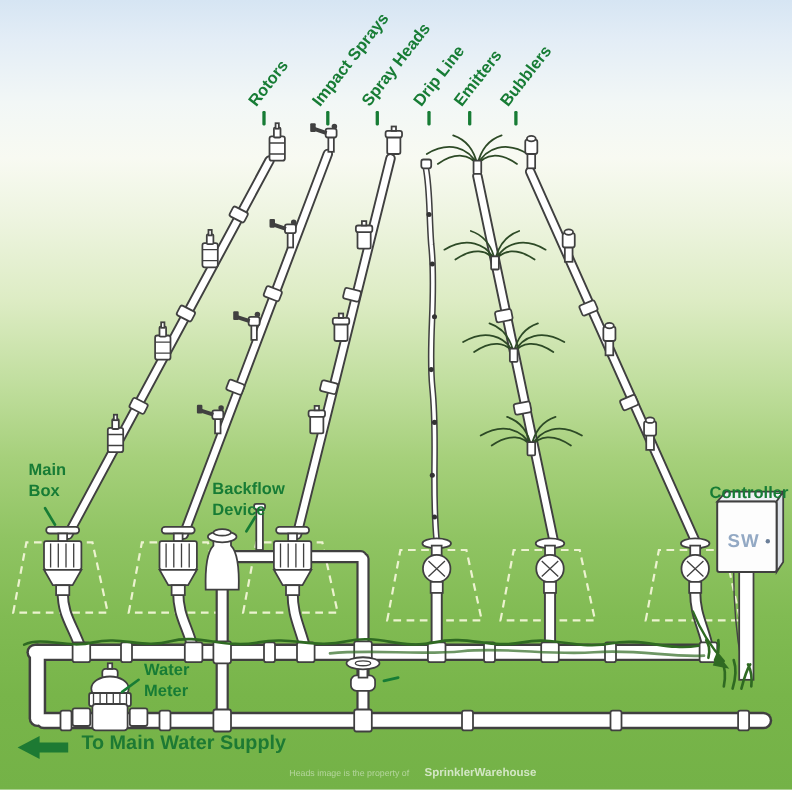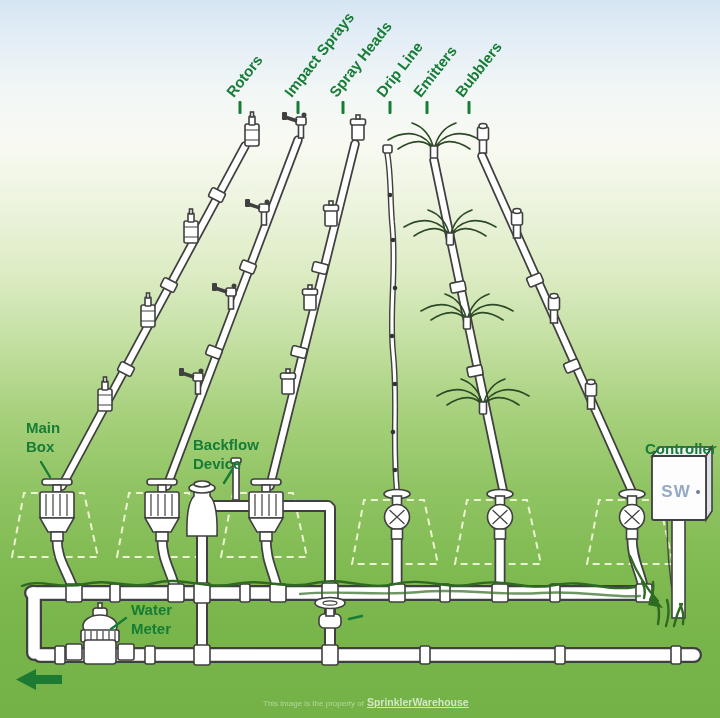--- a/index.html
+++ b/index.html
@@ -27,21 +27,21 @@
     transform-origin:0 100%;transform:rotate(-52deg);
   }
   .callout{
     position:absolute;font-size:15px;font-weight:bold;color:#177c35;
     line-height:1.25;white-space:pre-line;
   }
   .supply-label{
     position:absolute;left:74px;top:665px;font-size:18px;font-weight:bold;color:#1d7a33;white-space:nowrap;
   }
   .watermark{position:absolute;left:263px;top:696px;font-size:8px;color:rgba(255,255,255,.45);white-space:nowrap;}
-  .watermark .brand{font-size:10.5px;font-weight:bold;color:rgba(255,255,255,.68);margin-left:3px;text-decoration:underline;}
+  .watermark .brand{font-size:10.5px;font-weight:bold;color:rgba(255,255,255,.68);margin-left:14px;}
 </style>
 </head>
 <body>
 
 <div class="stage">
 
 <svg width="720" height="718" viewBox="0 0 720 718">
   <defs>
     <symbol id="rotor" overflow="visible">
       <rect class="sh" x="-7" y="-22" width="14" height="22" rx="2"></rect>
@@ -305,18 +305,19 @@
 <div class="toplabel" style="left:423px">Emitters</div>
 <div class="toplabel" style="left:465px">Bubblers</div>
 
 <div class="callout" style="left:26px;top:419px">Main
 Box</div>
 <div class="callout" style="left:193px;top:436px">Backflow
 Device</div>
 <div class="callout" style="left:645px;top:440px">Controller</div>
 <div class="callout" style="left:131px;top:601px">Water
 Meter</div>
+<div class="supply-label">To Main Water Supply</div>
 
 <div class="watermark">
-  <span>This image is the property of</span><span class="brand">SprinklerWarehouse</span>
+  <span>Heads image is the property of</span><span class="brand">SprinklerWarehouse</span>
 </div>
 
 </div>
 
 </body></html>

